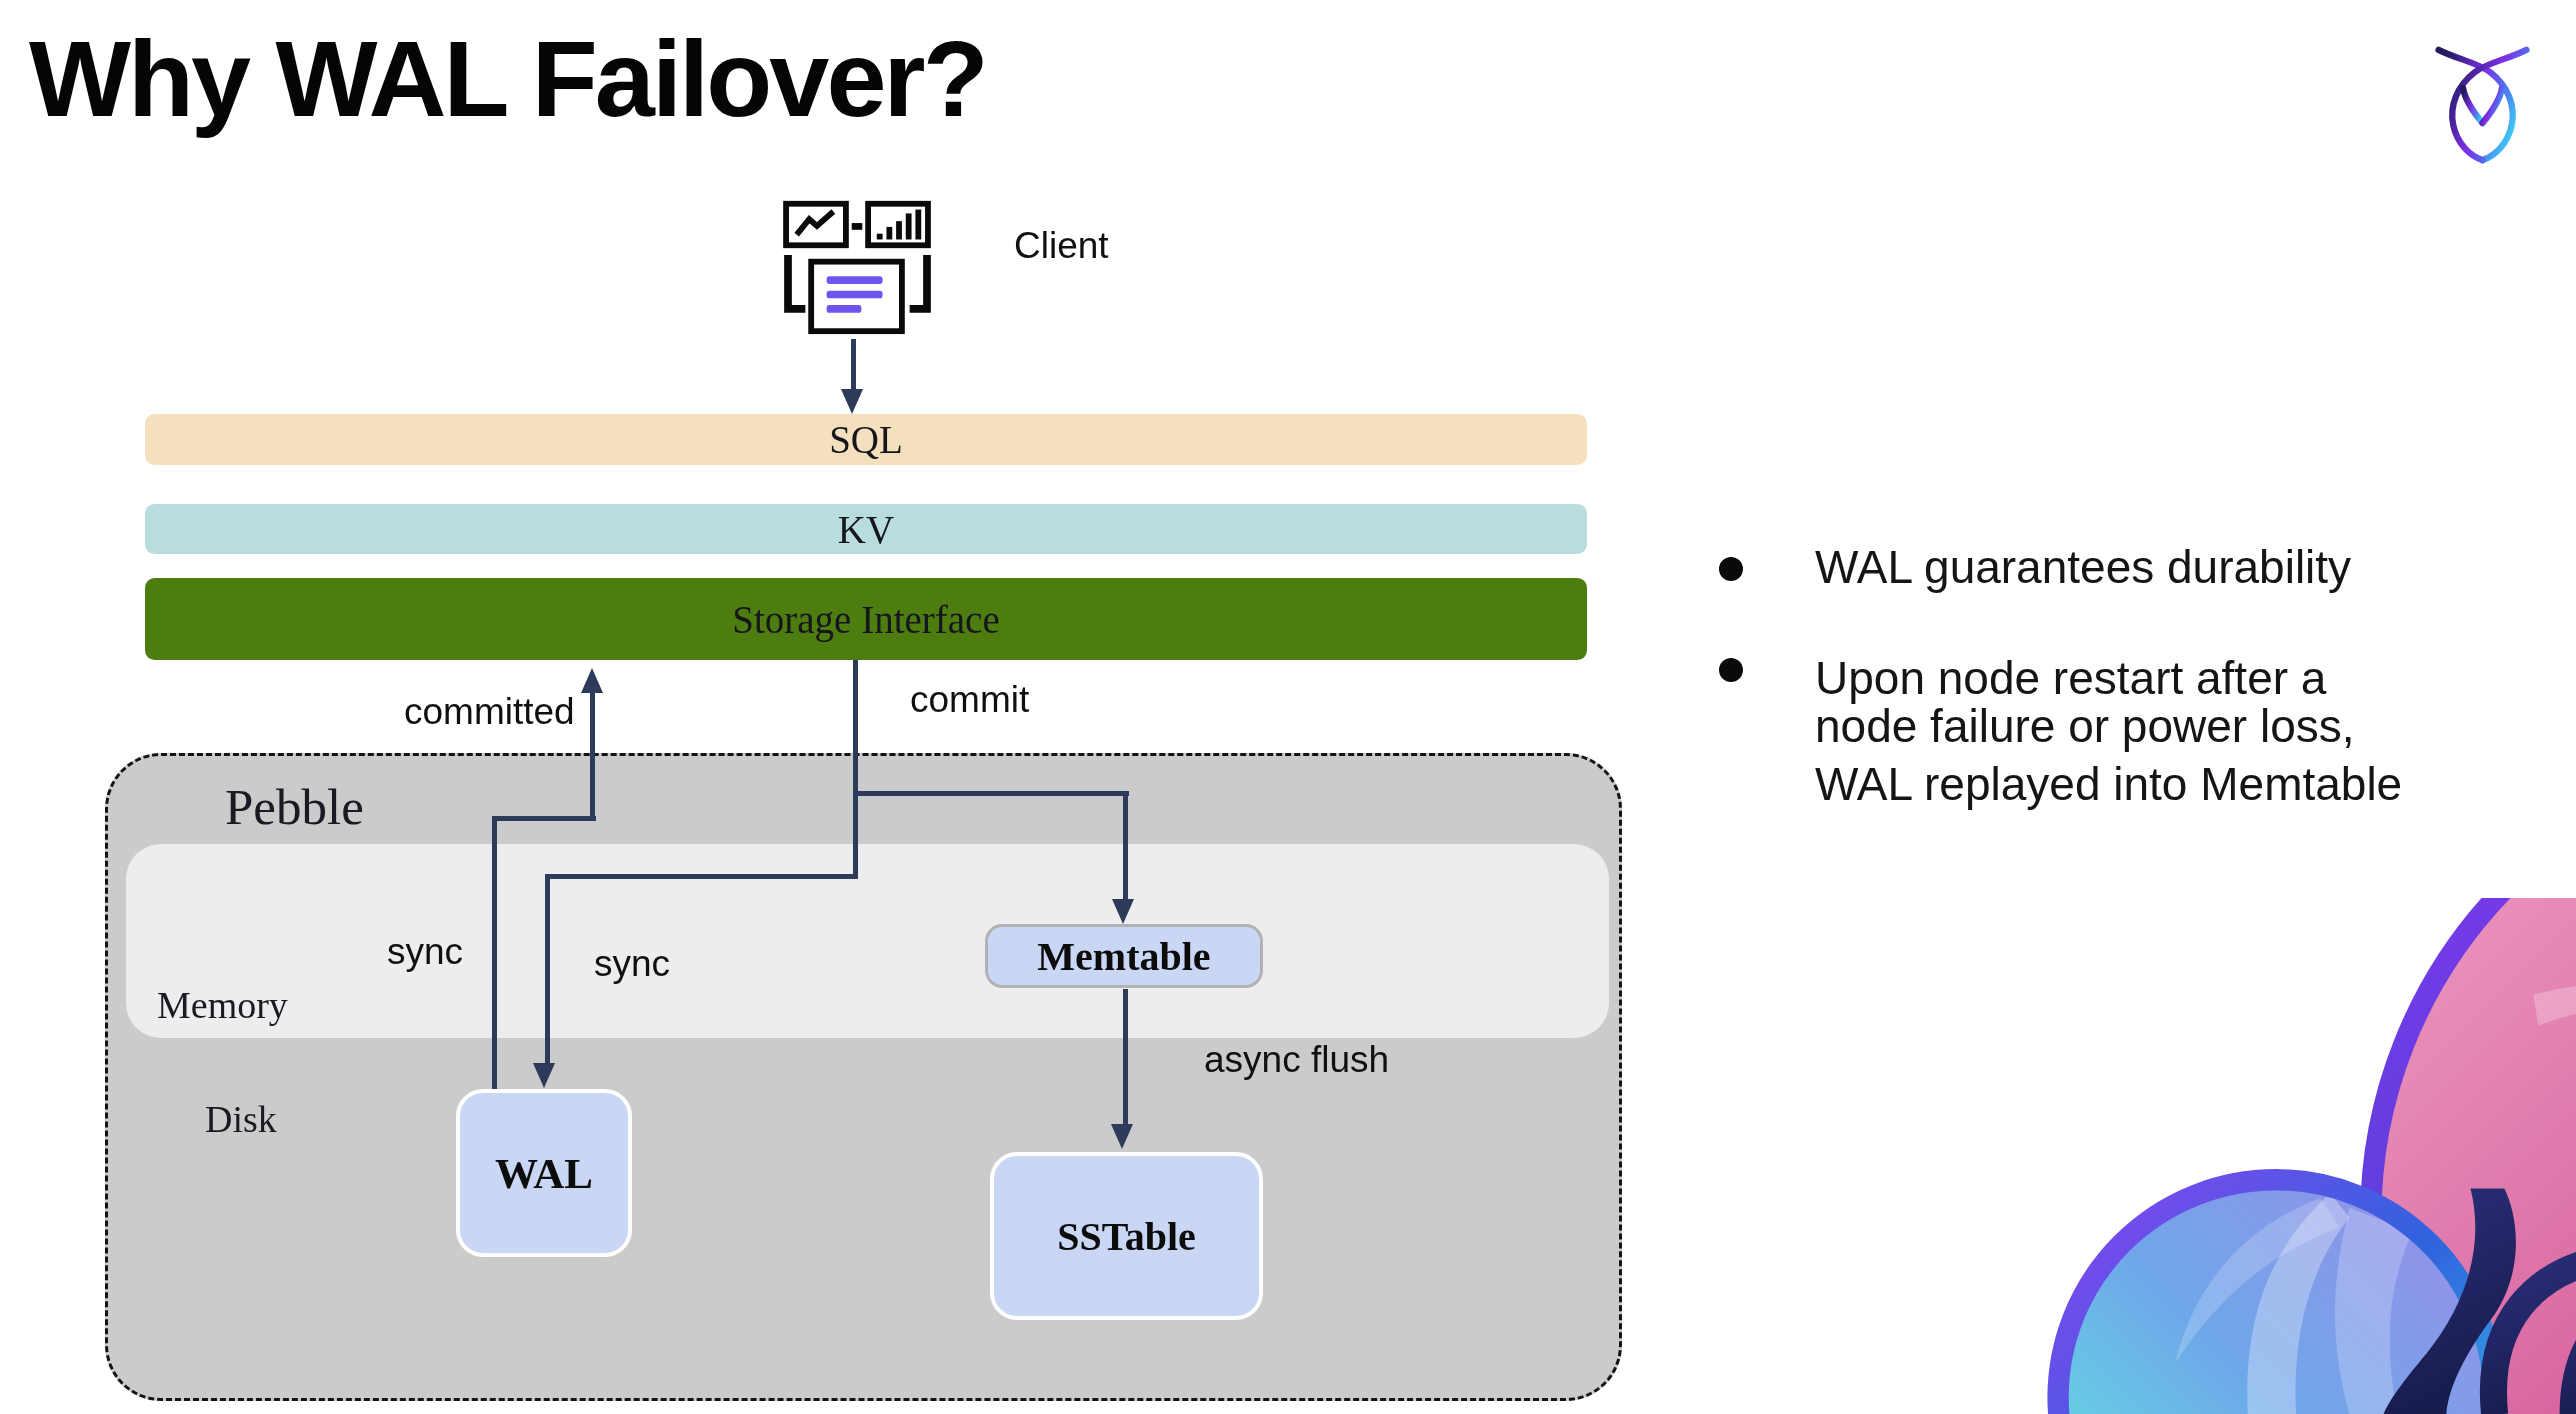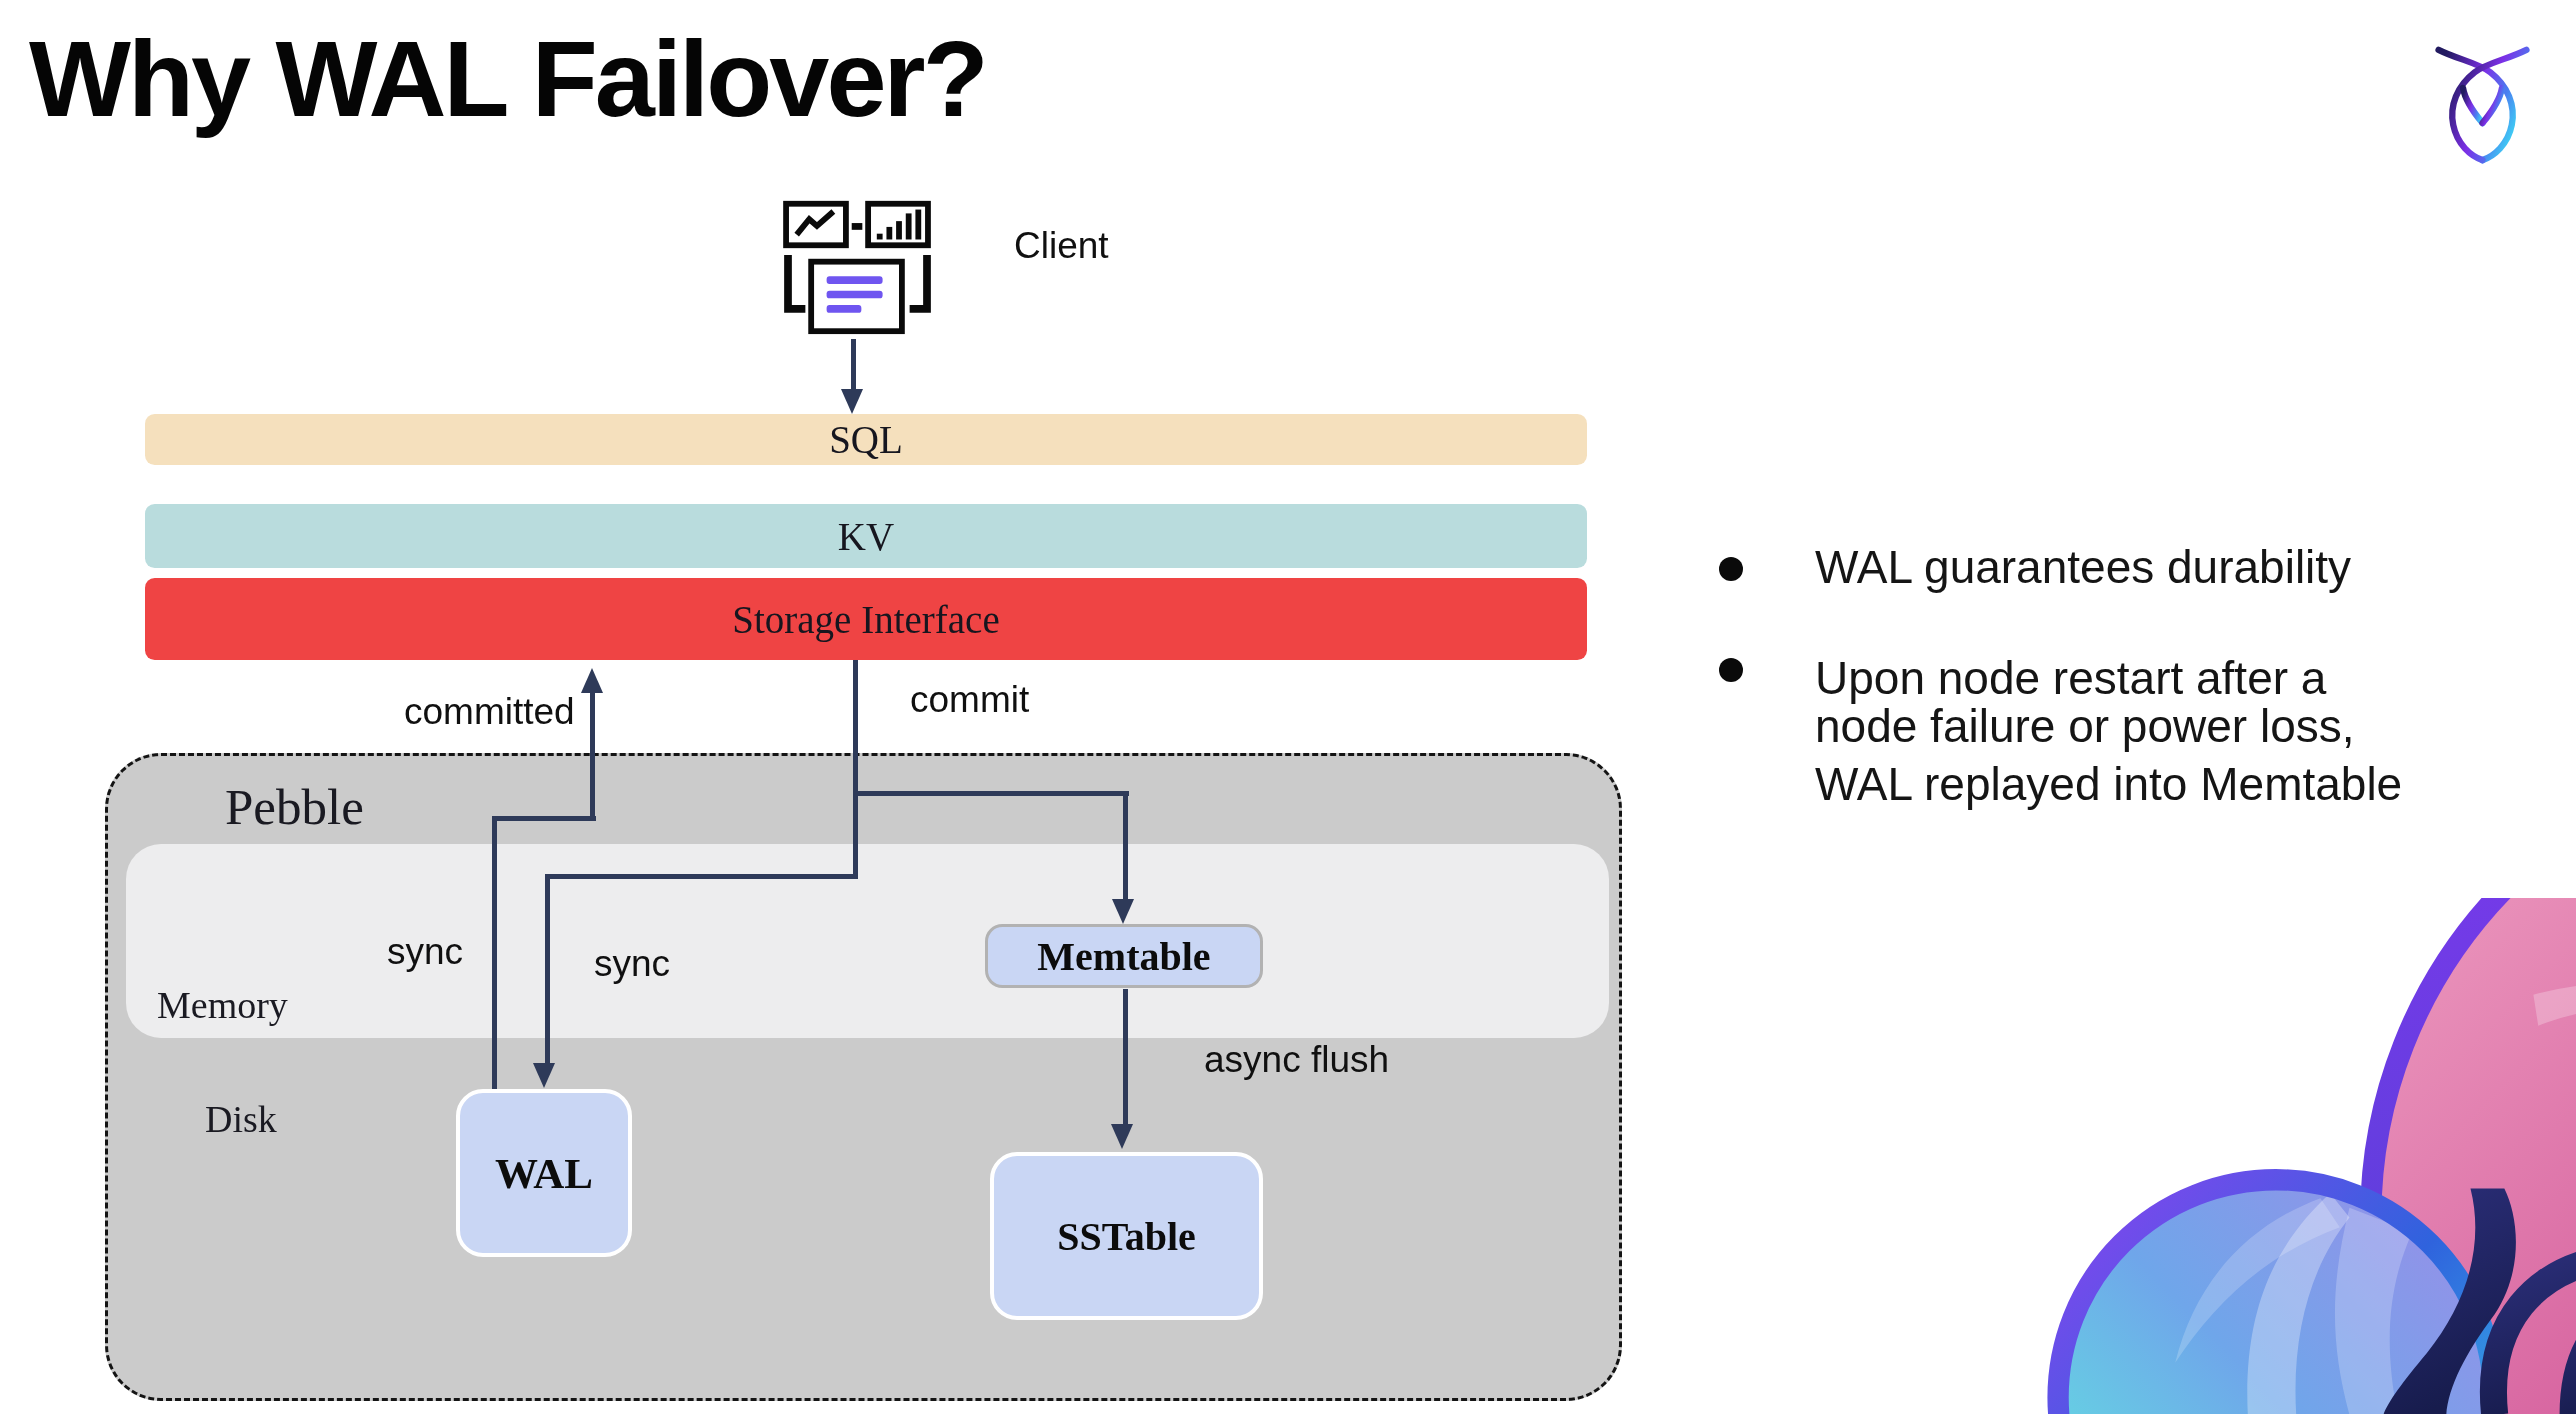--- a/index.html
+++ b/index.html
@@ -16,22 +16,22 @@
     letter-spacing:-2.9px; color:#050505;
   }
 
   
   .layer {
     left:145px; width:1442px; border-radius:9.7px;
     display:flex; align-items:center; justify-content:center;
     font-family:"Liberation Serif", serif; font-size:39px; color:#16161f;text-align:center;
   }
   .layer-sql     { top:414px; height:51px; background:#f5e0bd; }
-  .layer-kv      { top:504px; height:64px; background:#b9dcdd; }
-  .layer-storage { top:578px; height:82px; background:#ef4444; }
+  .layer-kv      { top:504px; height:50px; background:#b9dcdd; }
+  .layer-storage { top:578px; height:82px; background:#4d7c0f; }
 
   
   .pebble {
     left:105px; top:753px; width:1517px; height:648px;
     background:#cbcbcb; border:3.9px dashed #141414; border-radius:56px;
   }
   .memory-band {
     left:126px; top:844px; width:1483px; height:194px;
     background:#ededee; border-radius:35px;
   }

